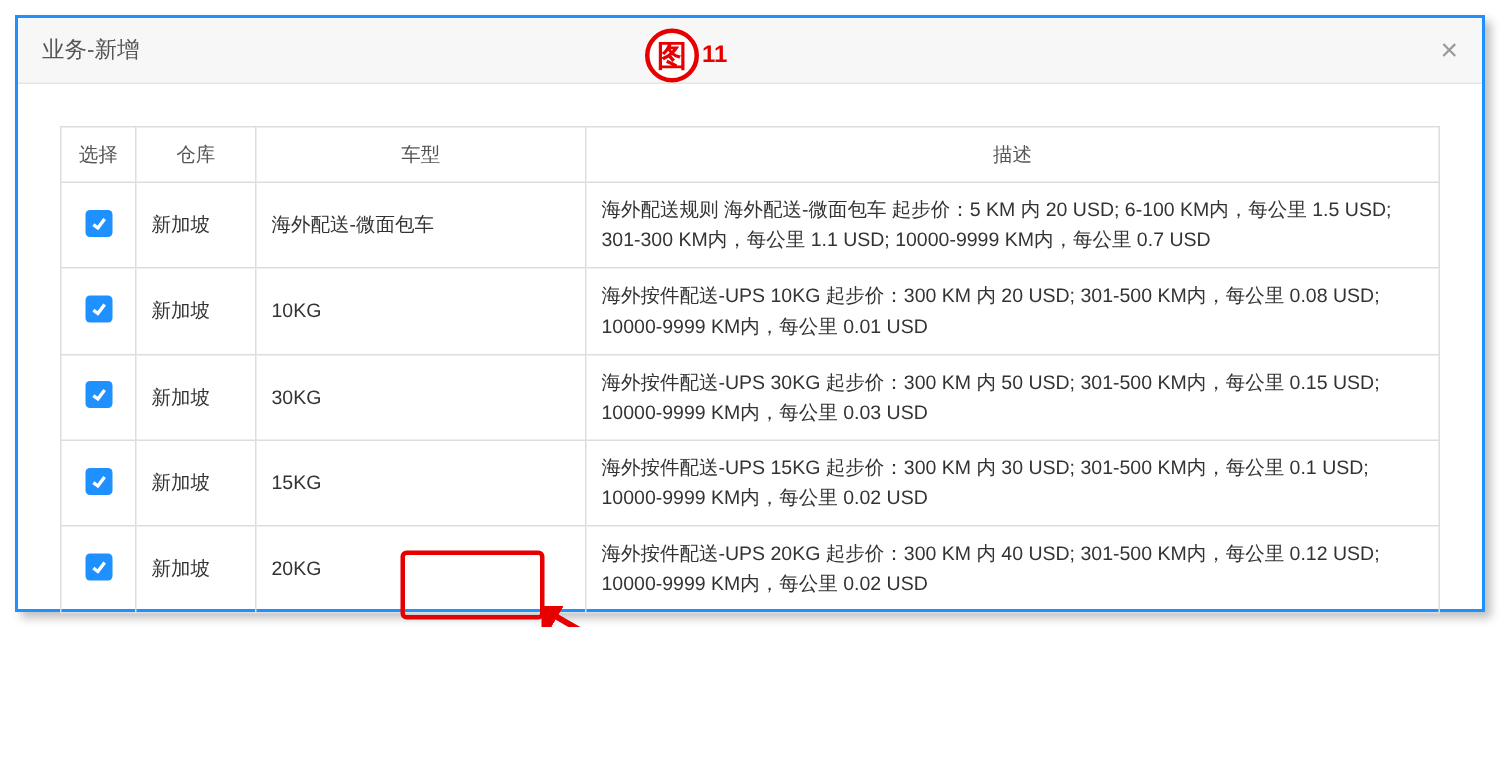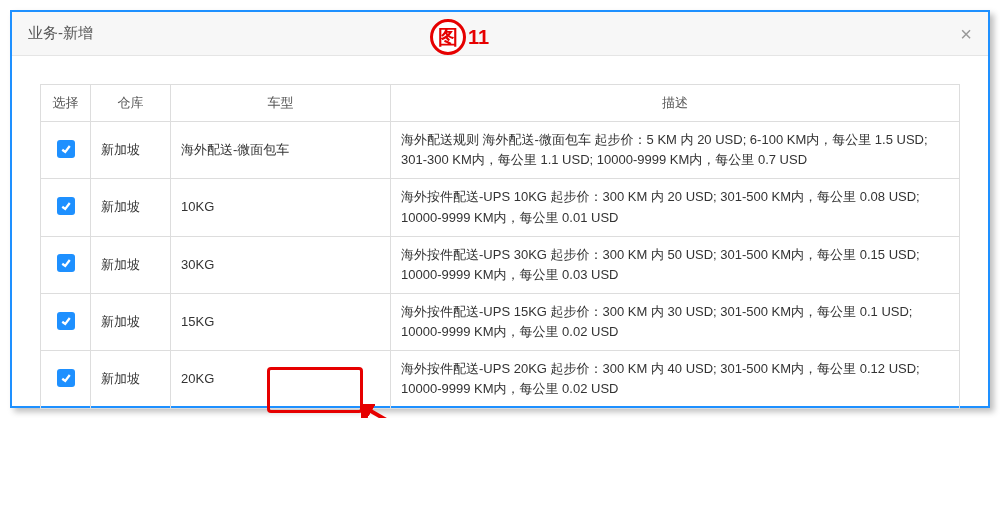--- a/index.html
+++ b/index.html
@@ -80,21 +80,21 @@
   .fig-label {
     position:absolute; left: 418px; top: 7px;
     display:flex; align-items:center; gap:2px;
     pointer-events:none;
   }
   .fig-circle {
     width:36px; height:36px; border:3px solid #E60000; border-radius:50%;
     background:#fff; display:flex; align-items:center; justify-content:center;
     font-weight:bold; color:#E60000; font-size:20px;
   }
-  .fig-num { color:#E60000; font-weight:bold; font-size:20px; }
+  .fig-num { color:#E60000; font-weight:bold; font-size:16px; }
 </style>
 </head>
 <body>
 
 <div class="frame">
 
   <div class="header">
     <span class="header-title">业务-新增</span>
     <span class="close-x">×</span>
   </div>

